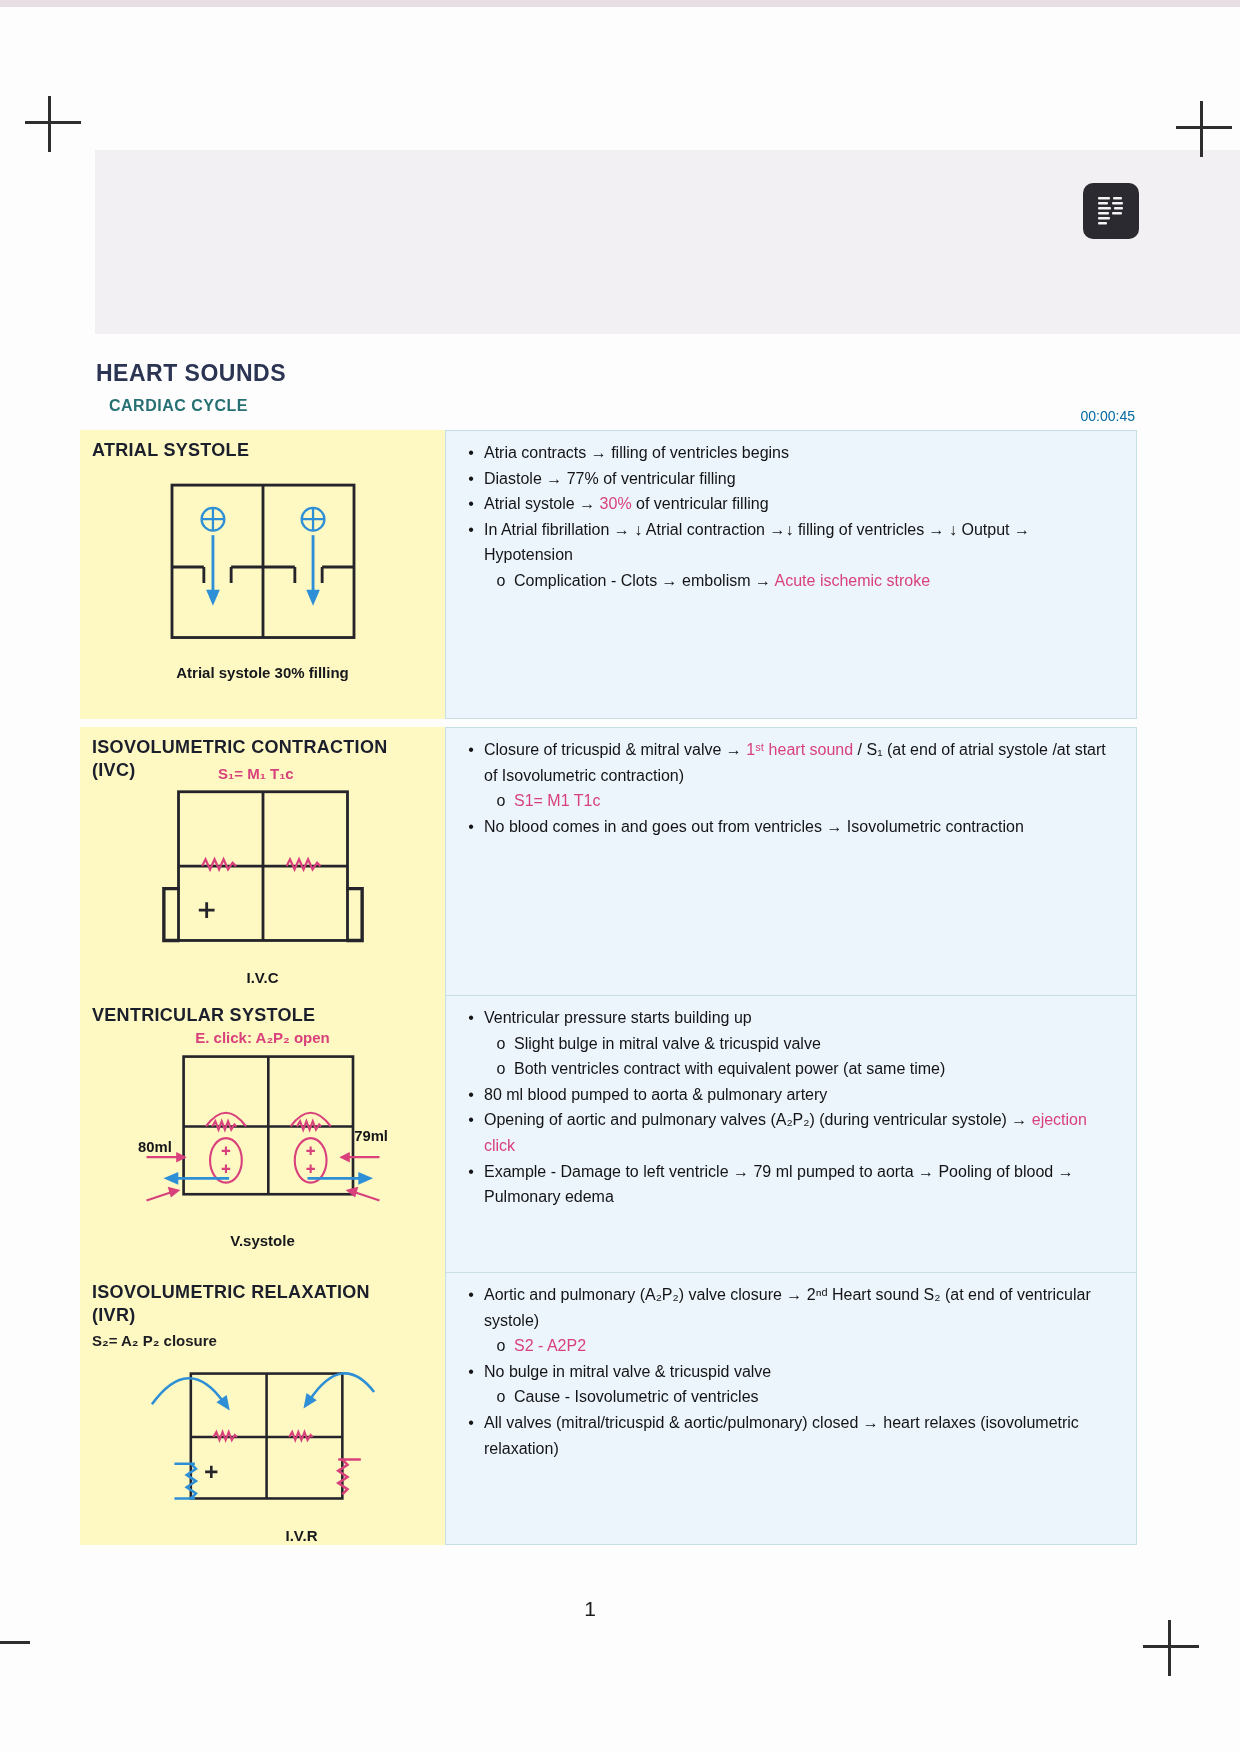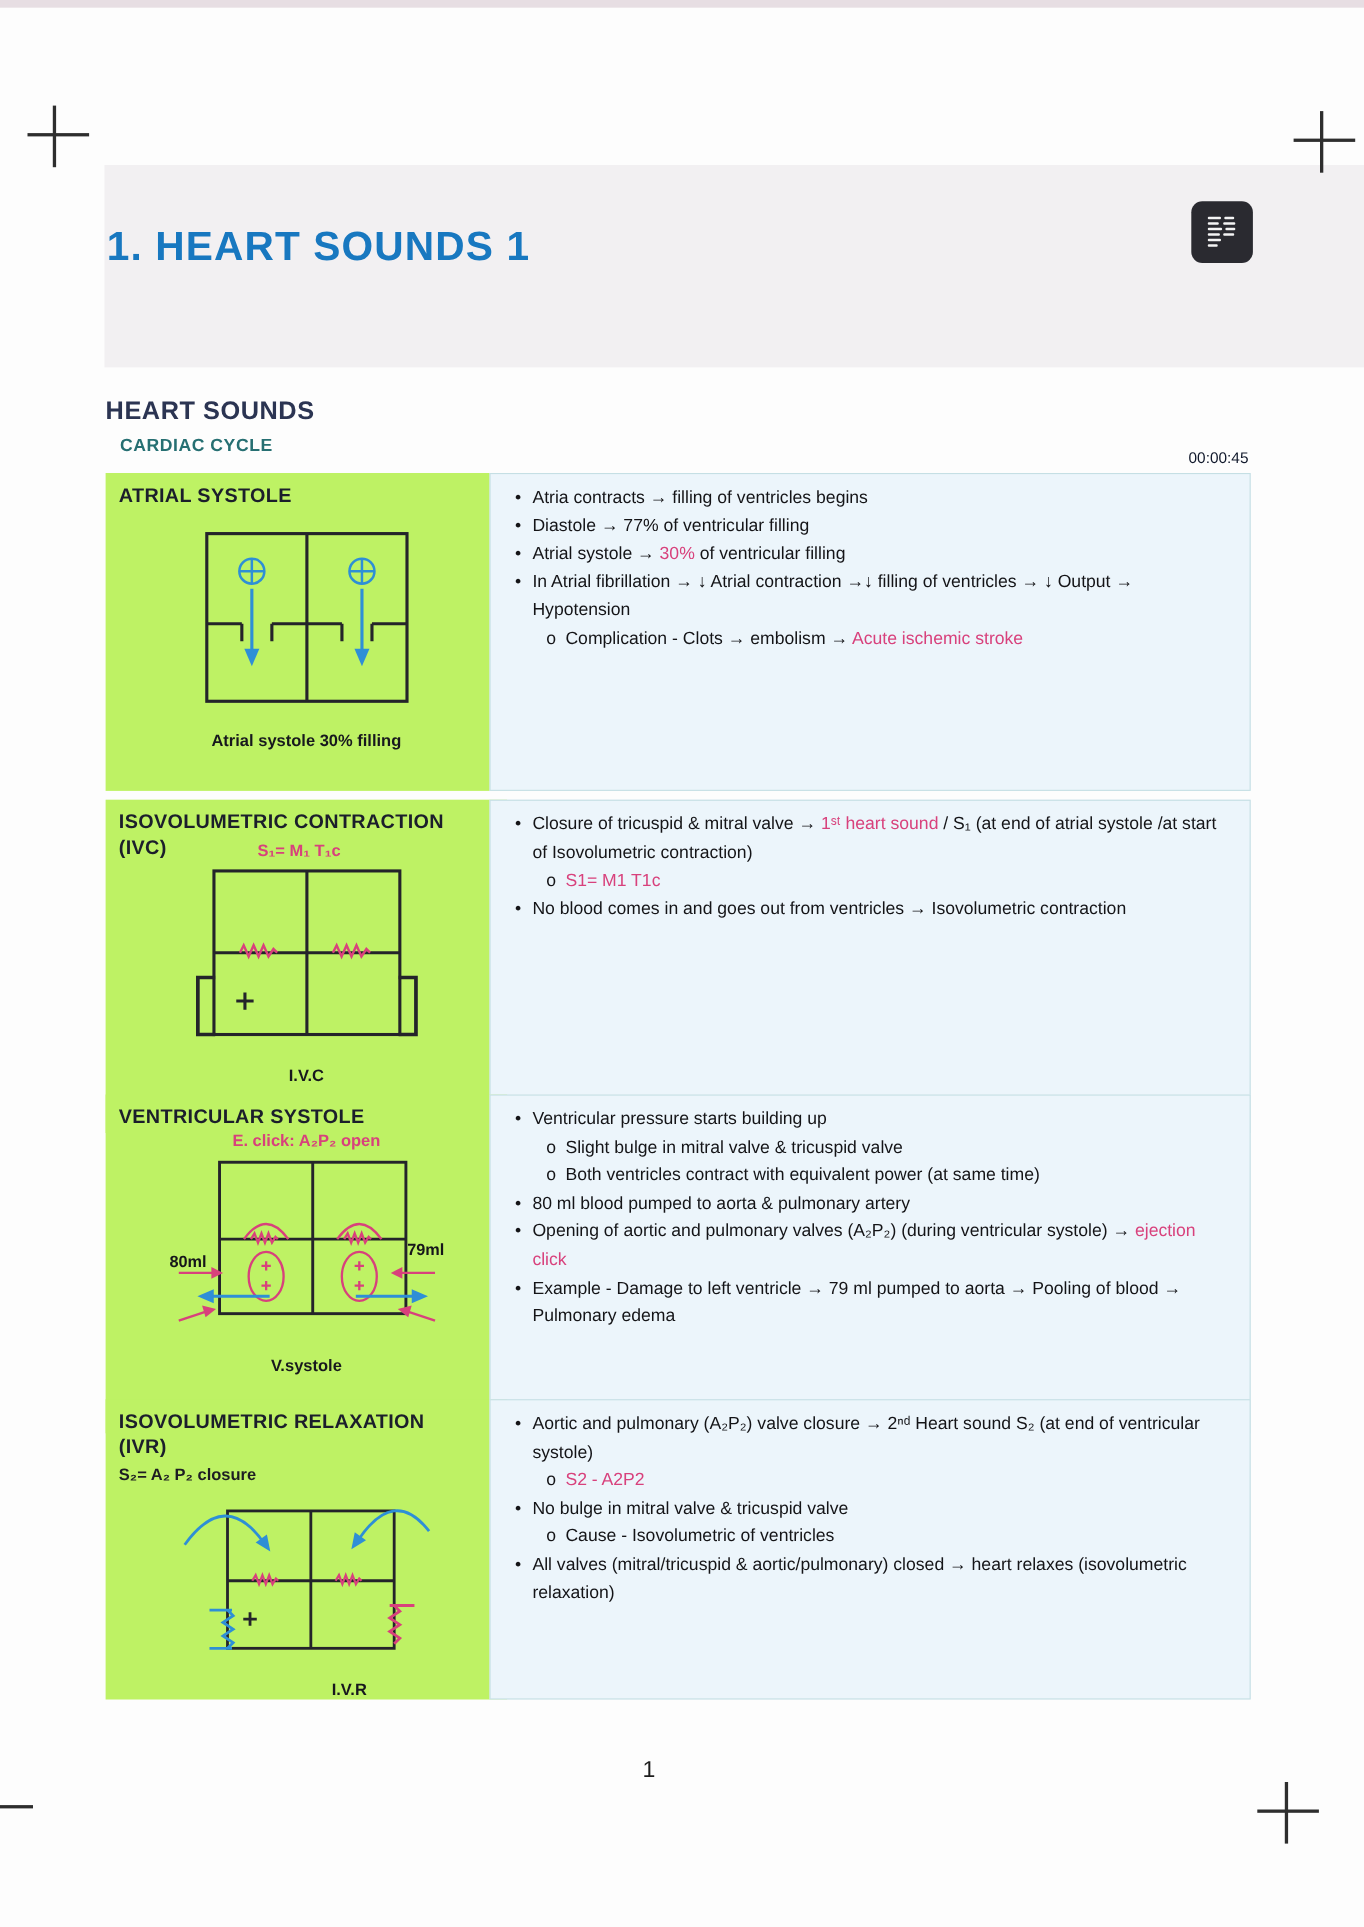--- a/index.html
+++ b/index.html
@@ -18,30 +18,30 @@
   .notes-icon { position:absolute; left:1083px; top:183px; width:56px; height:56px;
     background:#2a2a30; border-radius:10px; display:flex; align-items:center; justify-content:center; }
 
   .page-title { position:absolute; left:97px; top:203px; font-size:37px; font-weight:bold;
     color:#1878c0; letter-spacing:1px; }
   .section-title { position:absolute; left:96px; top:360px; font-size:23px; font-weight:bold;
     color:#2b3452; letter-spacing:.5px; }
   .subsection-title { position:absolute; left:109px; top:397px; font-size:16px; font-weight:bold;
     color:#266f72; letter-spacing:.5px; }
   .timestamp { position:absolute; left:1000px; top:408px; width:135px; text-align:right;
-    font-size:14px; color:#0f172a; }
+    font-size:14px; color:#0369a1; }
 
   
   .trow { position:absolute; left:80px; width:1057px; }
   .r0 { top:430px; height:289px; }
   .r1 { top:727px; height:303px;padding-left:28px; }
   .r2 { top:995px; height:308px; }
   .r3 { top:1272px; height:273px; }
   .cell-left { position:absolute; left:0; top:0; width:365px; height:100%;
-    background:#bef264; box-sizing:border-box; padding:9px 12px;margin-left:16px; }
+    background:#fef9c3; box-sizing:border-box; padding:9px 12px; }
   .cell-right { position:absolute; left:365px; top:0; width:692px; height:100%;
     background:#ecf5fb; border:1px solid #c5dfe4; box-sizing:border-box; padding:9px 14px 8px 12px; }
 
   .row-heading { font-size:18px; font-weight:bold; color:#1b1e2b; letter-spacing:.3px; line-height:1.3; }
   .diag-label-pink { color:#d8417c; font-weight:bold; font-size:15px; text-align:center; margin-top:2px; }
   .diag-label-dark { color:#1d1d22; font-weight:bold; font-size:15px; text-align:left; margin-top:4px; }
   .ivc-label { position:absolute; left:138px; top:38px; color:#d8417c; font-weight:bold; font-size:15px; }
   .diag-wrap { text-align:center; }
   .diag-caption { text-align:center; font-weight:bold; font-size:15px; color:#17181d; margin-top:2px; }
   .caption-right { padding-left:78px; }
@@ -95,21 +95,20 @@
         <rect x="7" y="16" width="13" height="2.4" rx="1"></rect>
           <rect x="23" y="16" width="9" height="2.4" rx="1"></rect>
         <rect x="7" y="21" width="11" height="2.4" rx="1"></rect>
           <rect x="21" y="21" width="10" height="2.4" rx="1"></rect>
         <rect x="7" y="26" width="12" height="2.4" rx="1"></rect>
         <rect x="7" y="31" width="9" height="2.4" rx="1"></rect>
       </g>
     </svg>
   </div>
 
-  <div class="page-title">1. HEART SOUNDS 1</div>
   <div class="section-title">HEART SOUNDS</div>
   <div class="subsection-title">CARDIAC CYCLE</div>
   <div class="timestamp">00:00:45</div>
 
   <div class="trow r0">
     <div class="cell-left">
       <div class="row-heading">ATRIAL SYSTOLE</div>
       <div class="diag-wrap" style="margin-top:14px;">
         <svg width="228" height="182" viewBox="0 0 200 160">
           <rect class="ink" x="20" y="8" width="160" height="134" stroke-width="2.5"></rect>

